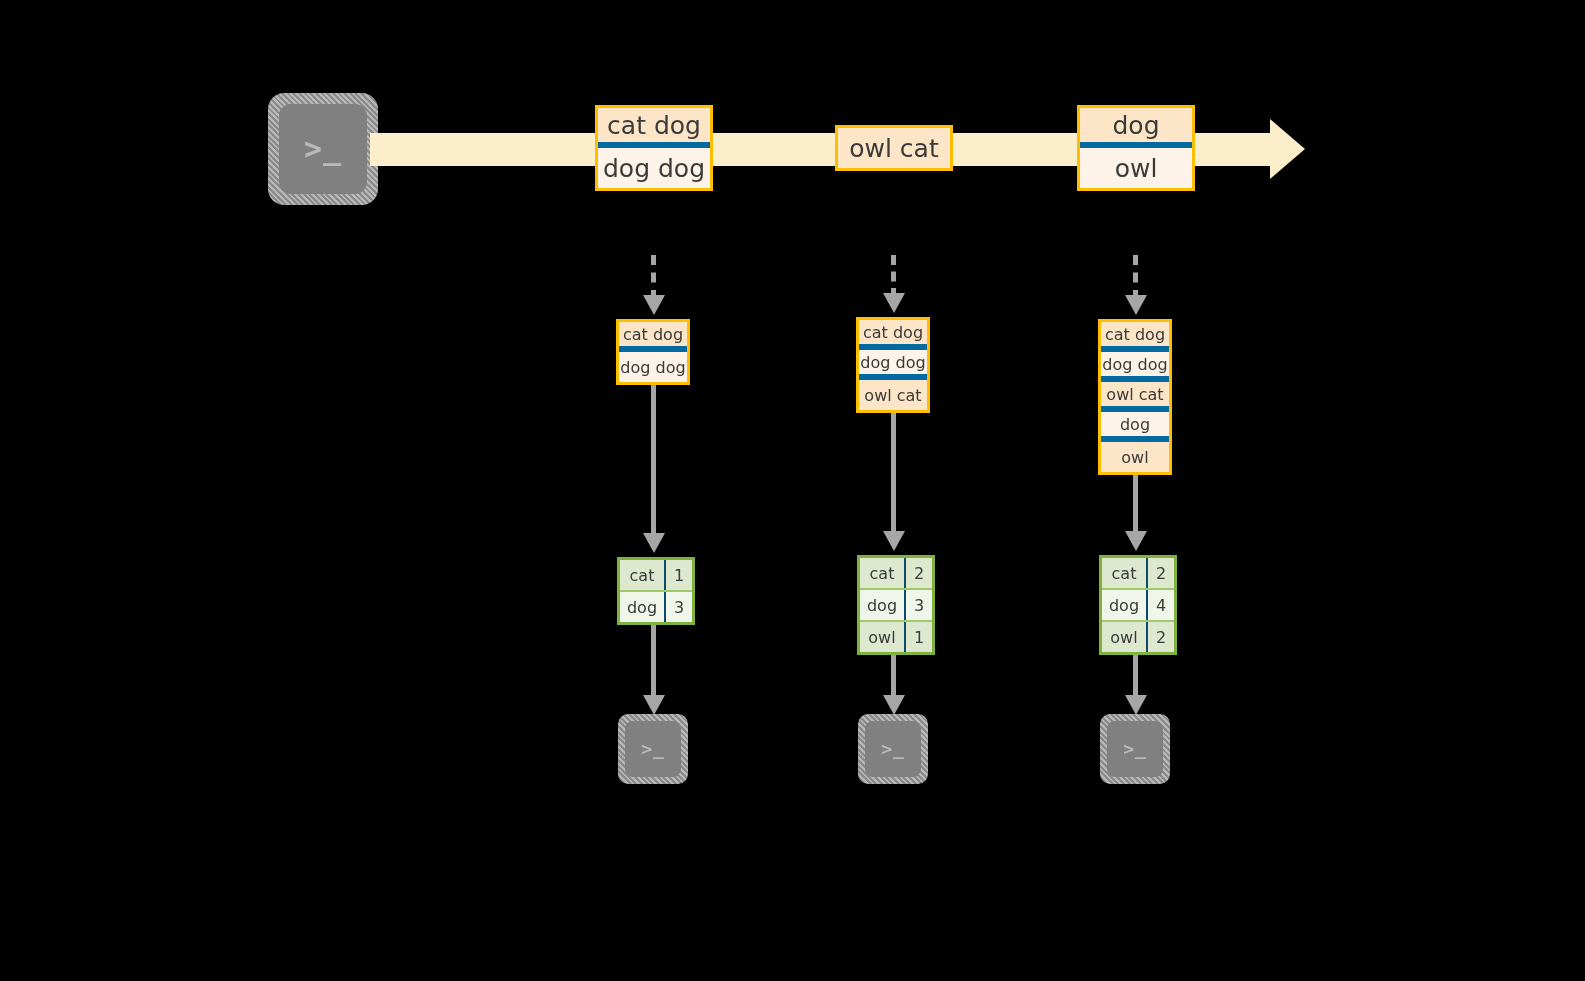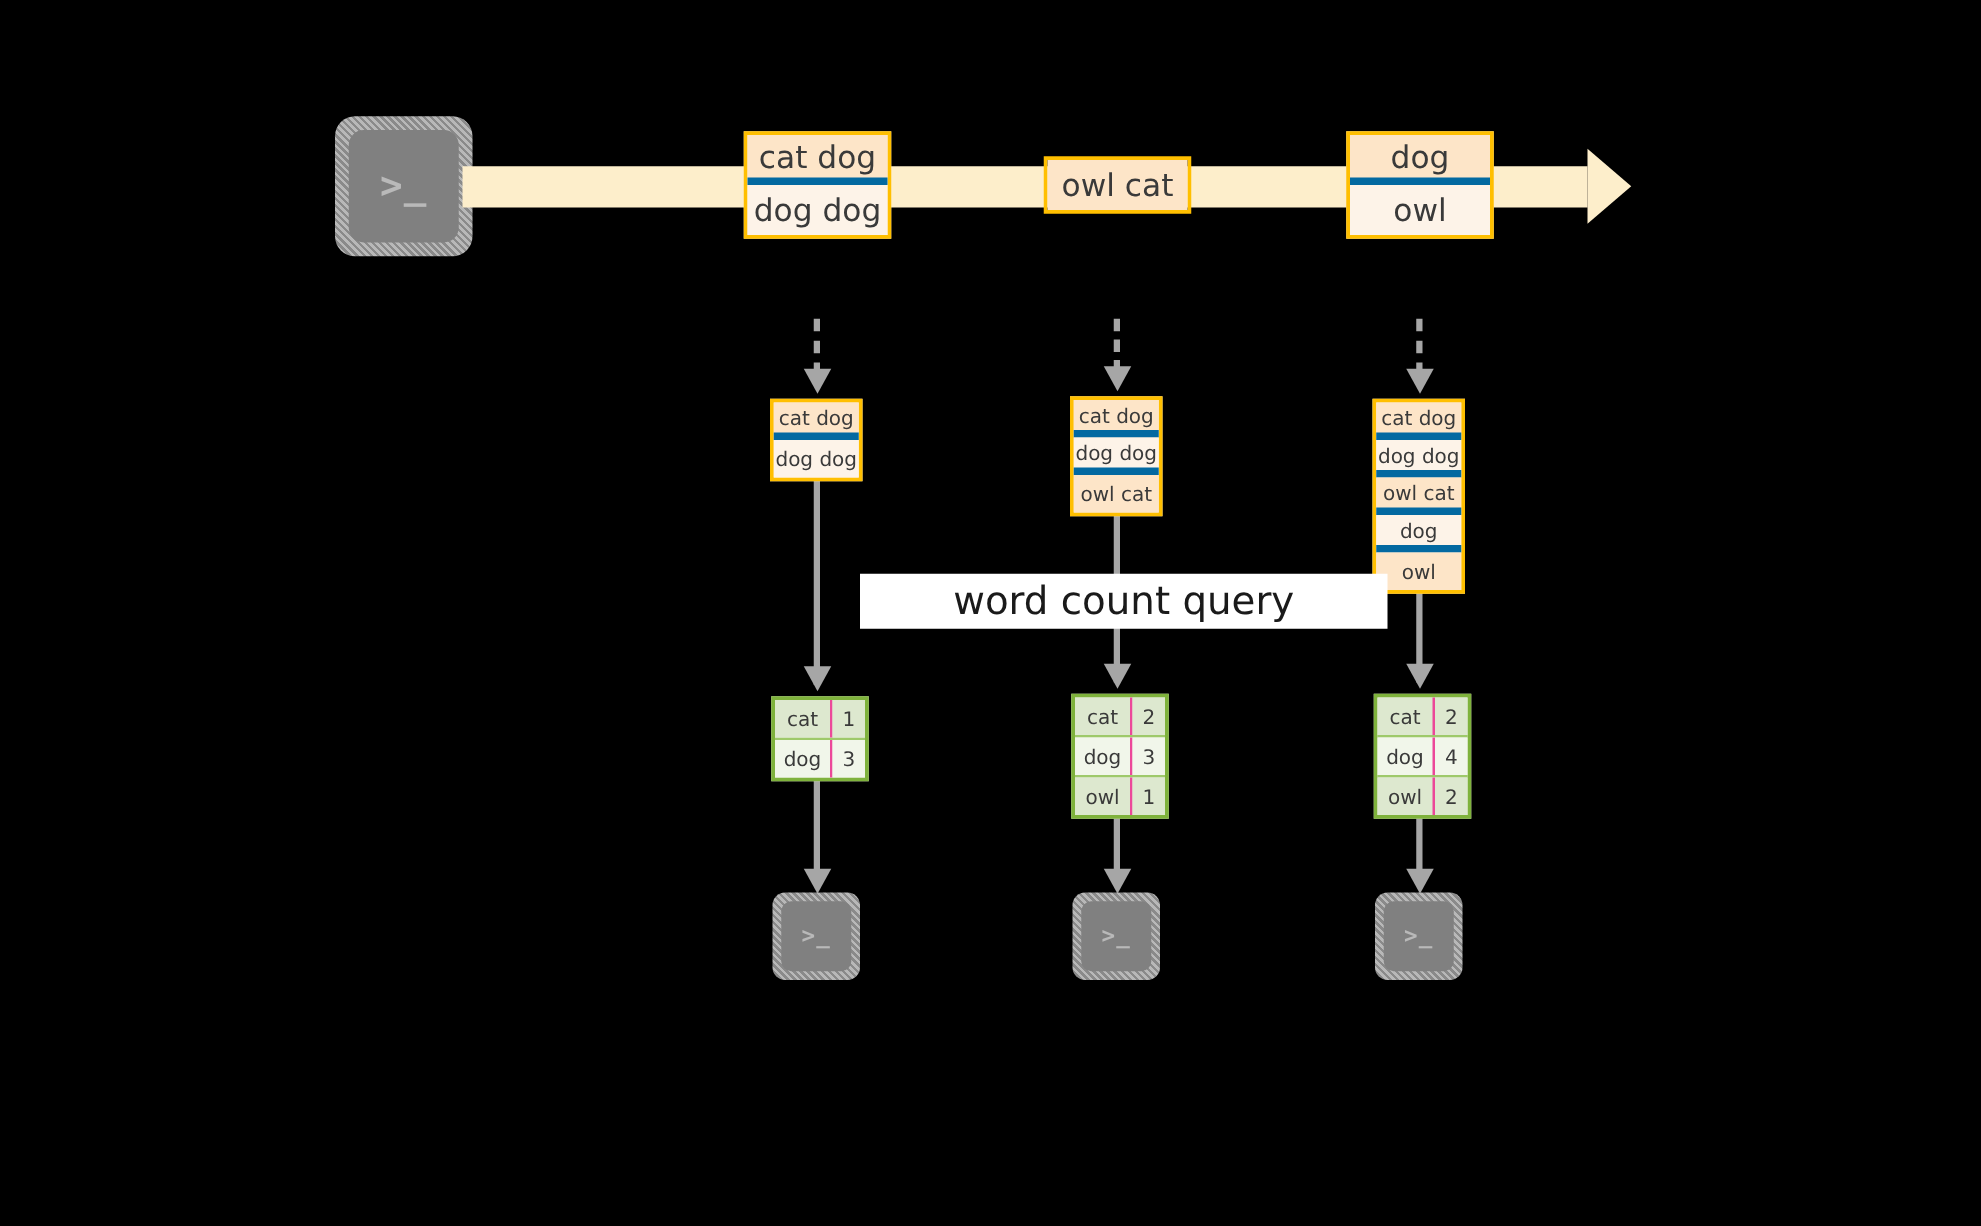--- a/index.html
+++ b/index.html
@@ -126,21 +126,21 @@
   .res-row .val {
     box-sizing: border-box;
     display: flex;
     align-items: center;
     justify-content: center;
     font-size: 16px;
     color: #3a3a3a;
   }
   .res-row .key {
     width: 46px;
-    border-right: 2px solid #ec4899;
+    border-right: 2px solid #0c4a6e;
   }
   .res-row .val { width: 26px; }
   .res-row.dark  .key, .res-row.dark  .val { background: #dde8cf; }
   .res-row.light .key, .res-row.light .val { background: #f1f6ea; }
 
   
   .query-band {
     position: absolute;
     background: #ffffff;
     display: flex;
@@ -276,17 +276,14 @@
   </div>
 
   <div class="conn" style="left:1133px; top:650px; height:50px;"></div>
   <div class="arrowhead" style="left:1125px; top:695px;"></div>
 
   <div class="term-icon" style="left:1100px; top:714px; width:70px; height:70px; border-radius:10px;">
     <div class="inner" style="left:7px; top:7px; right:7px; bottom:7px; border-radius:8px;"></div>
     <div class="glyph" style="font-size:18px;">&gt;_</div>
   </div>
 
-  <div class="query-band" style="left:688px; top:459px; width:422px; height:44px;">
-    <span>word count query</span>
-  </div>
 
 </div>
 
 </body></html>

